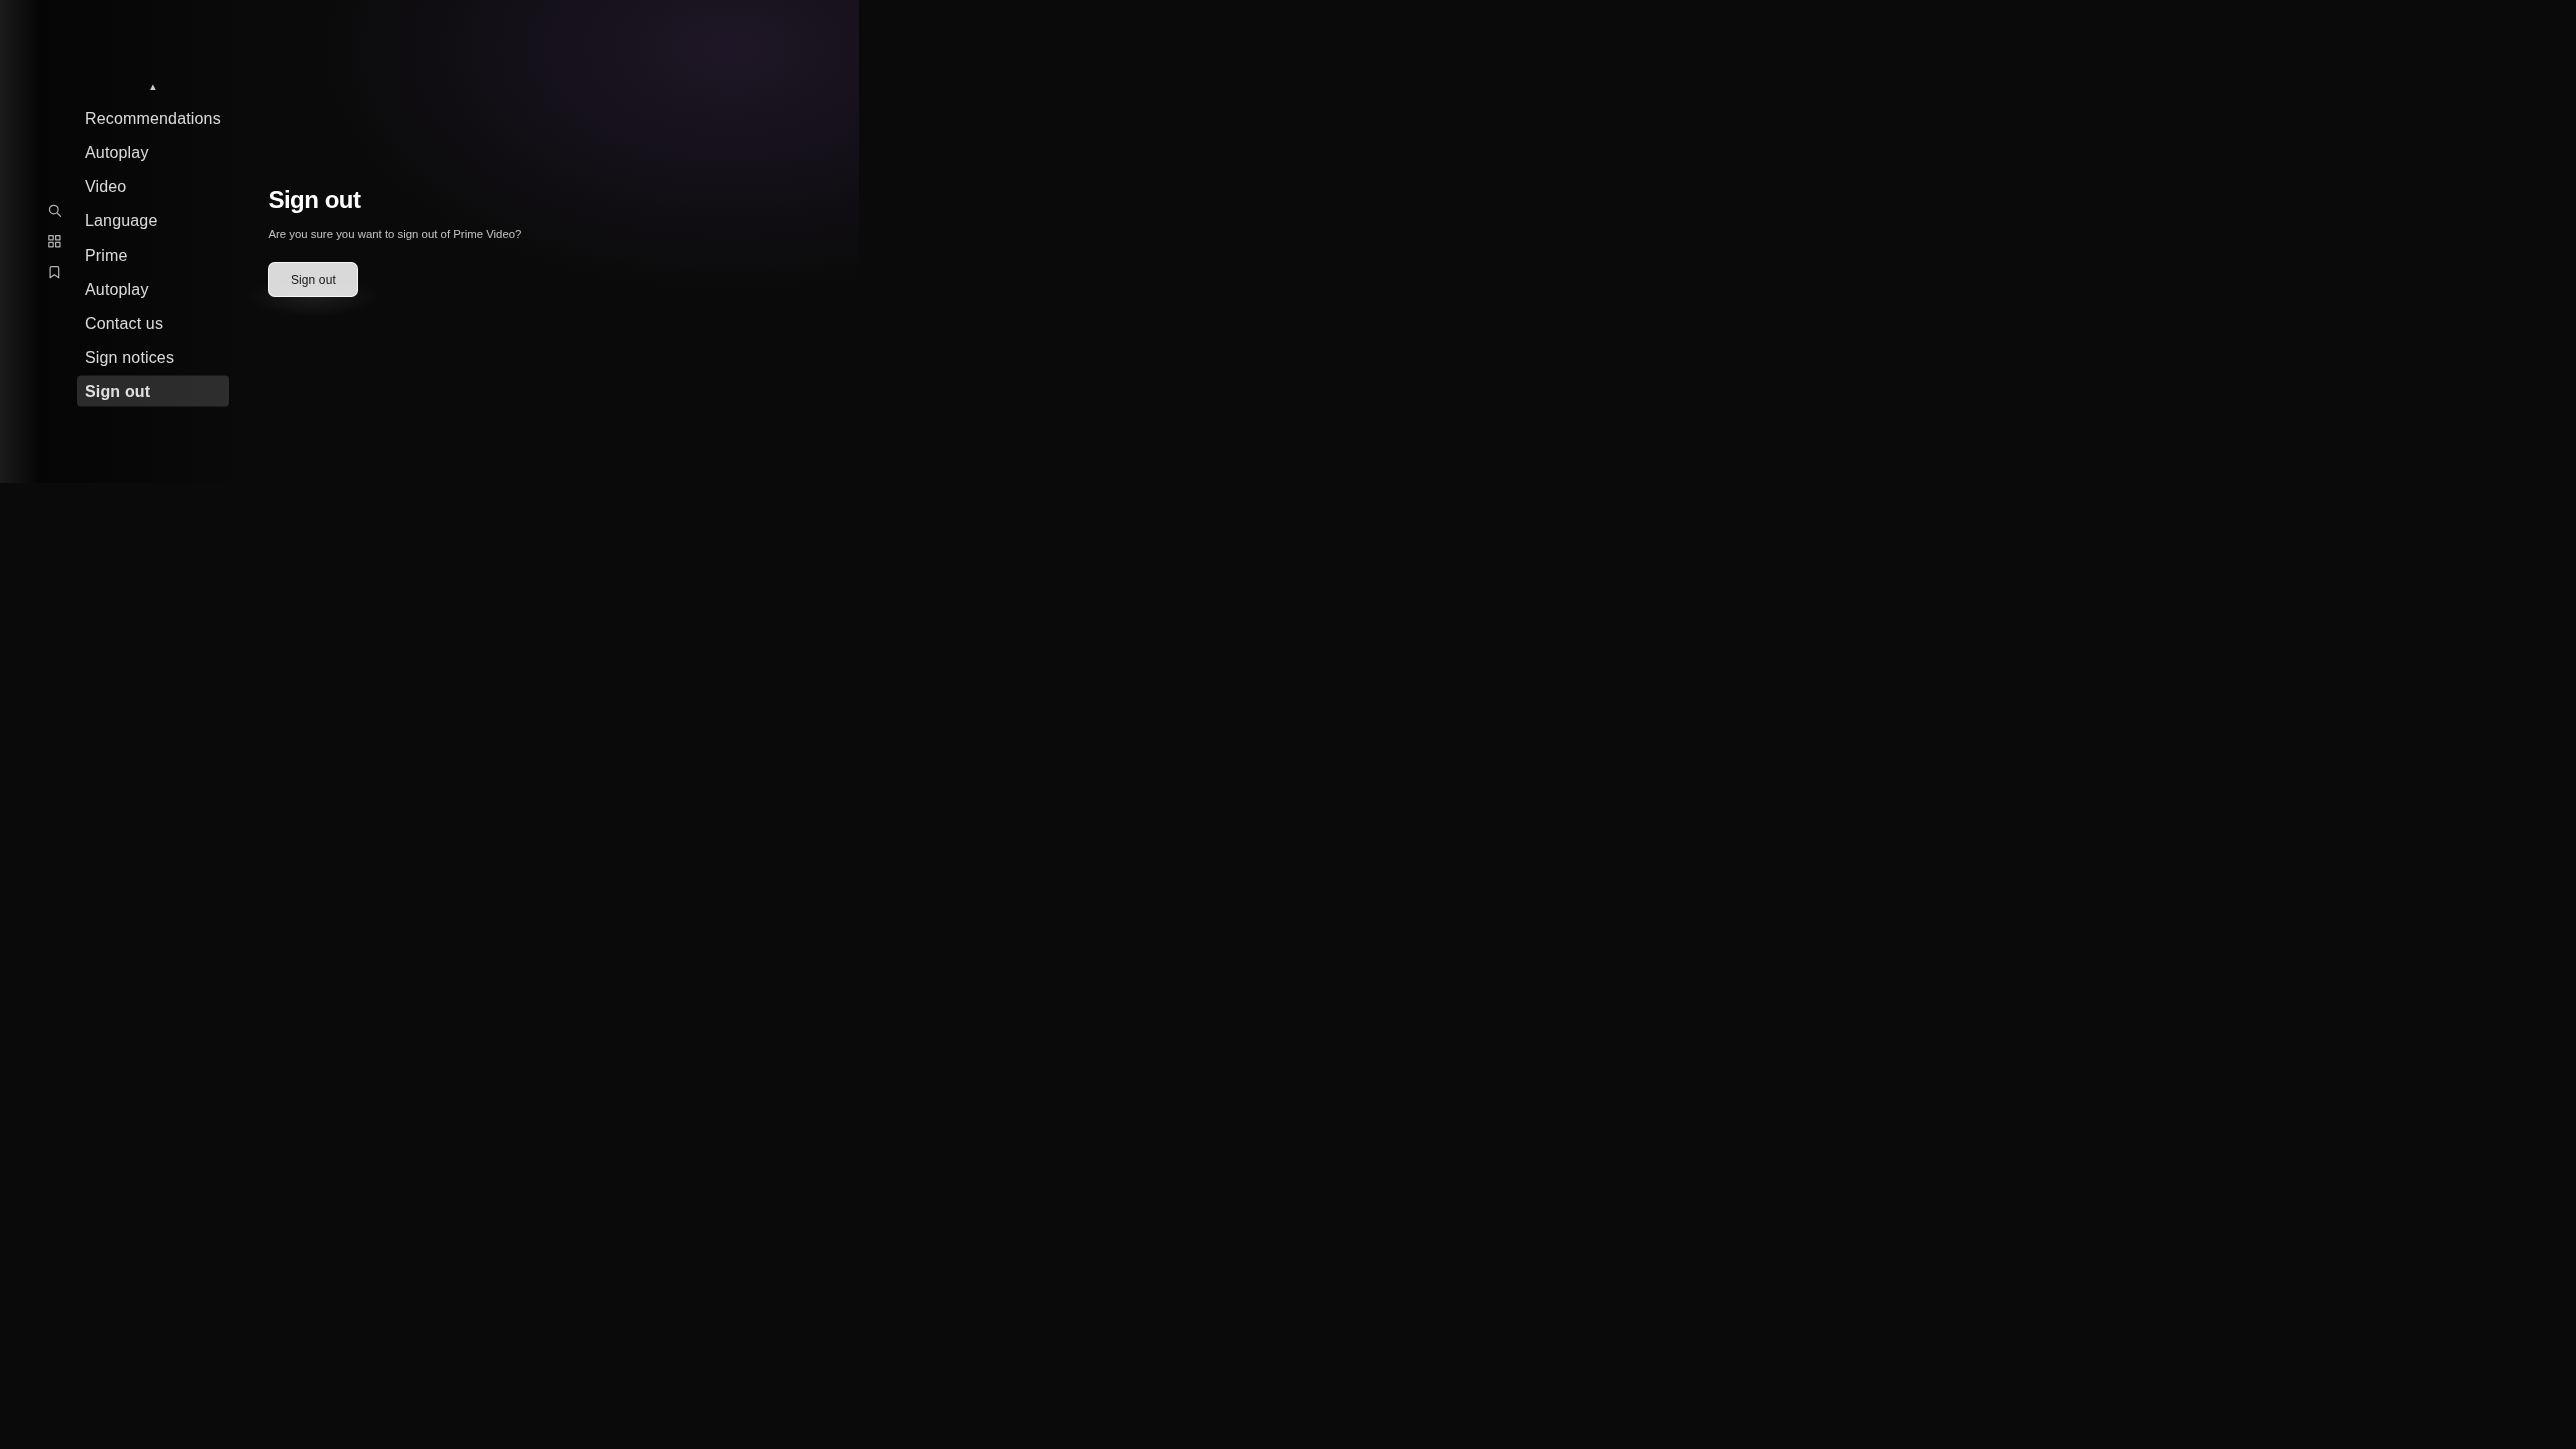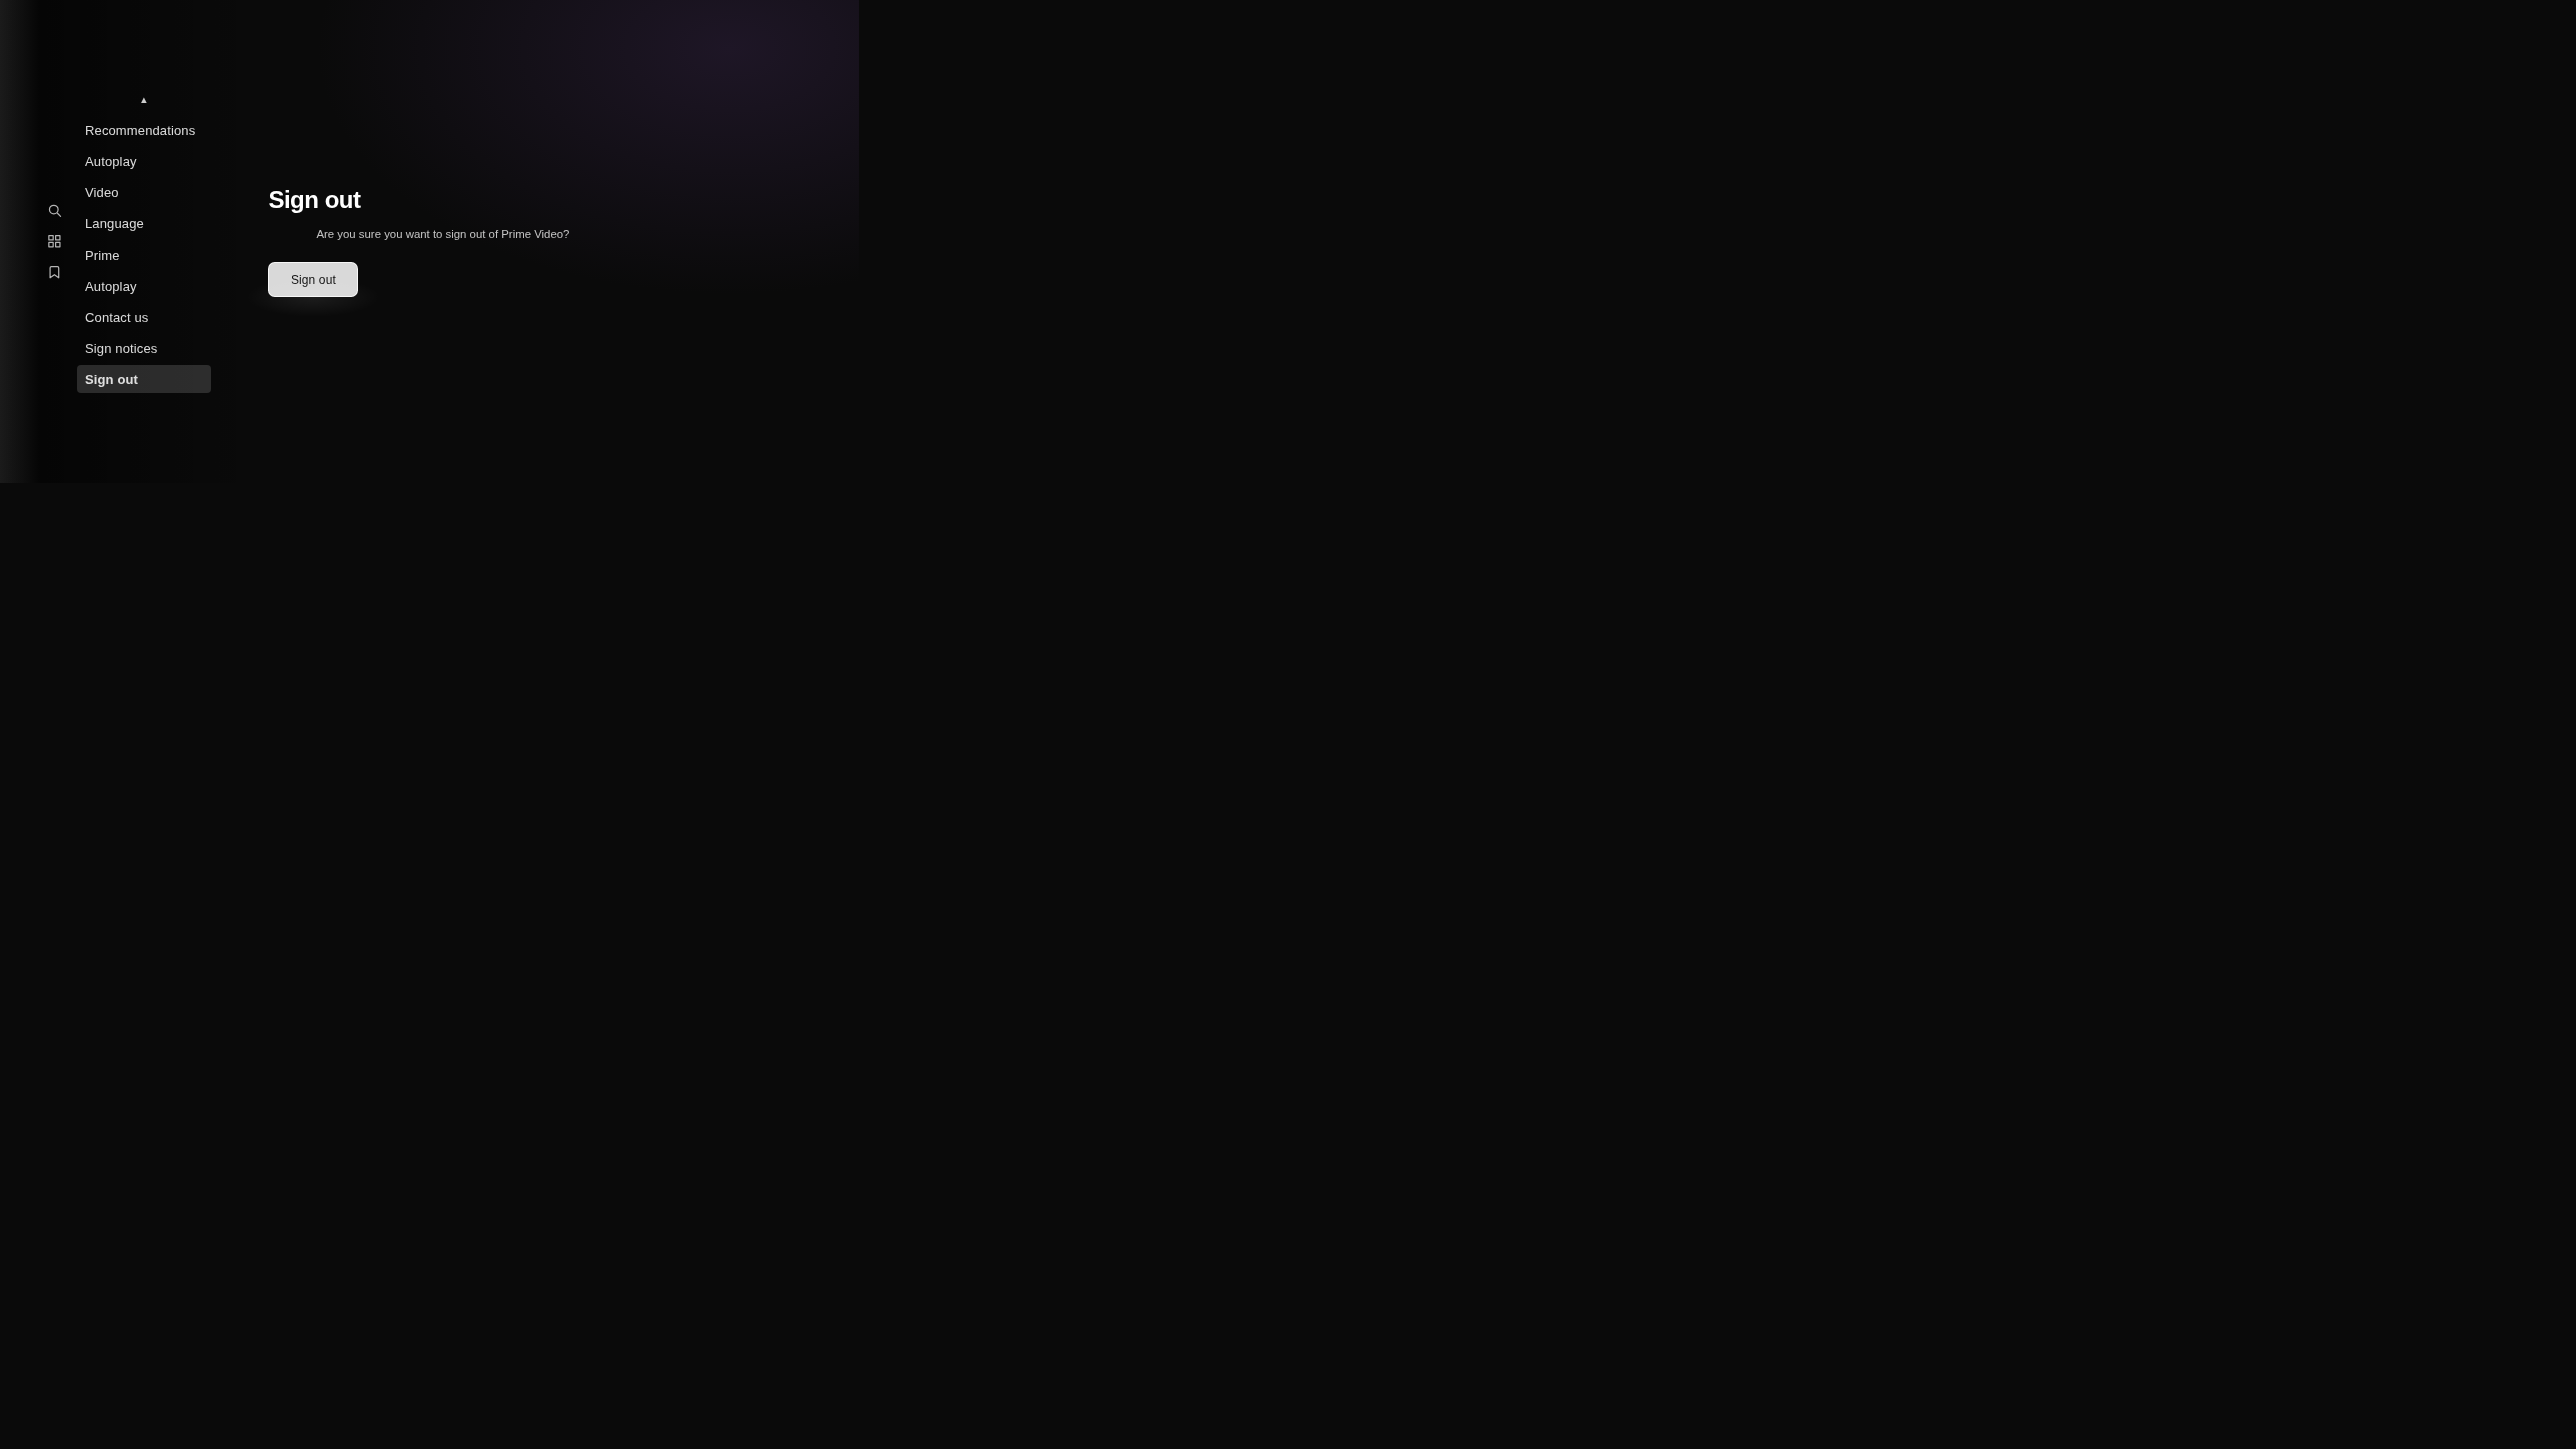--- a/index.html
+++ b/index.html
@@ -84,21 +84,21 @@
     .menu-arrow {
       color: rgba(255,255,255,0.8);
       font-size: 9.4px;
       padding: 4px 6.7px;
       text-align: center;
       margin-bottom: 5.4px;
     }
 
     .menu-item {
       padding: 6.7px 8px;
-      font-size: 13px;
+      font-size: 16px;
       color: rgba(255,255,255,0.85);
       cursor: pointer;
       border-radius: 4px;
       font-weight: 400;
       letter-spacing: 0.01em;
     }
 
     .menu-item.active {
       background: rgba(255,255,255,0.15);
       font-weight: 600;
@@ -120,21 +120,20 @@
       margin-bottom: 13.4px;
       letter-spacing: -0.02em;
     }
 
     .panel-description {
       font-size: 11.4px;
       color: rgba(255,255,255,0.75);
       margin-bottom: 19px;
       font-weight: 400;
       line-height: 1.4;
-      margin-left: 48px;
     }
 
     .sign-out-button {
       background: rgba(240,240,240,0.9);
       color: #111111;
       border: 1.3px solid rgba(255,255,255,0.8);
       border-radius: 6.7px;
       padding: 9.4px 21.5px;
       font-size: 12px;
       font-weight: 500;

